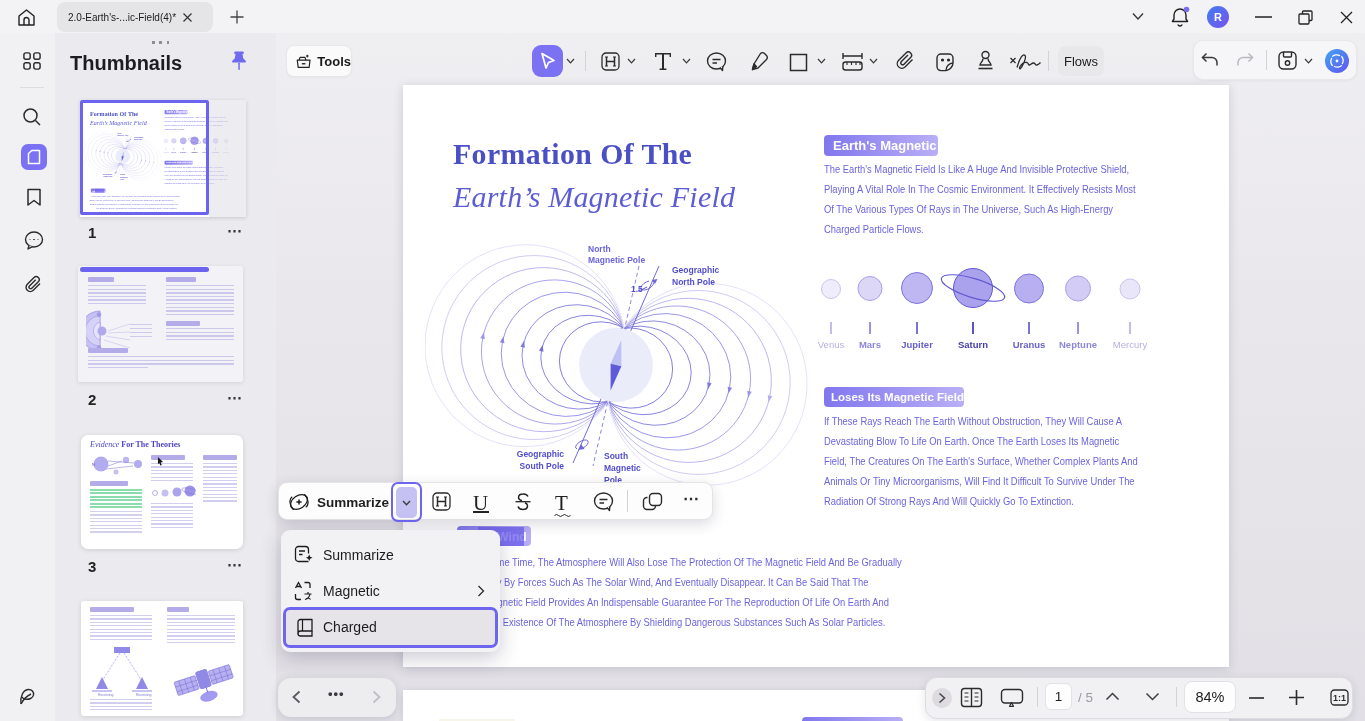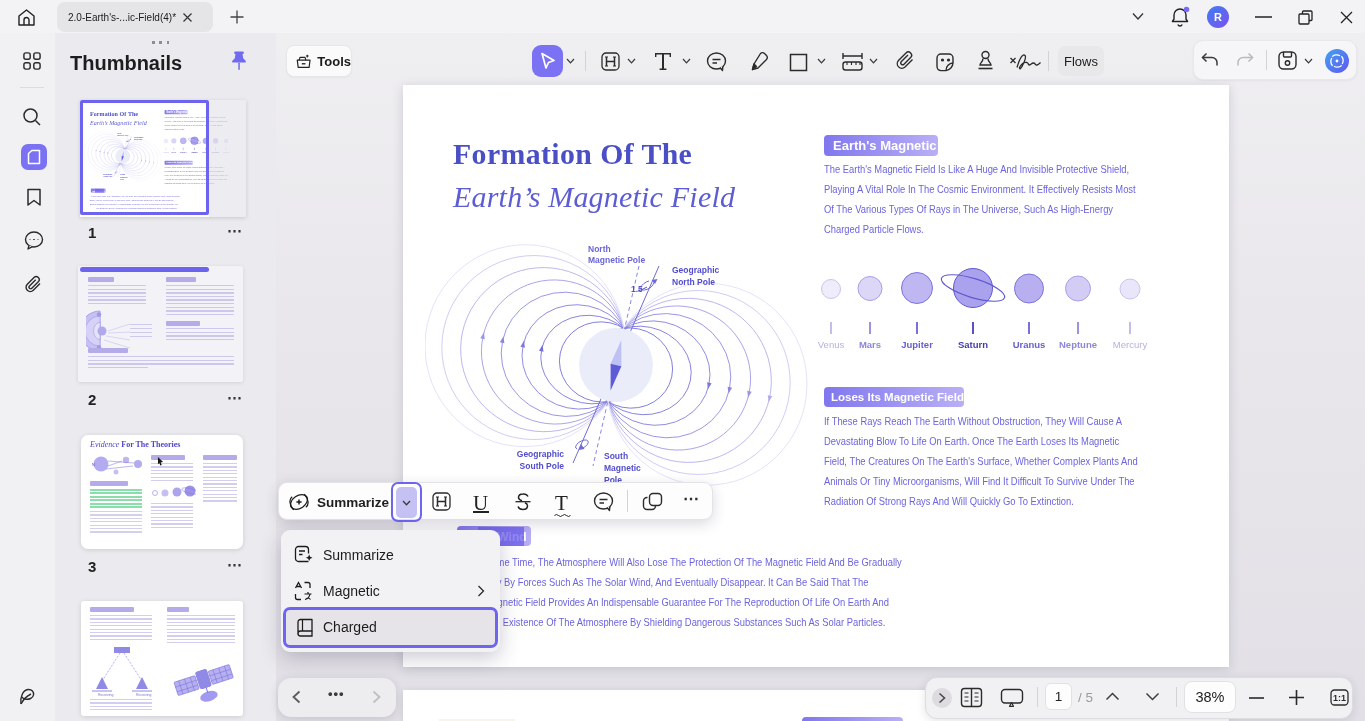--- a/index.html
+++ b/index.html
@@ -657,21 +657,21 @@
 <div class="abs tb-sep" style="left:1037px;top:687px;height:20px;"></div>
 <div class="abs" style="left:1045px;top:683px;width:27px;height:27px;background:#fdfdfe;border:1px solid #e2e1e5;border-radius:6px;display:flex;align-items:center;justify-content:center;font-size:13.5px;color:#222;">1</div>
 <div class="abs" style="left:1078px;top:690px;font-size:13.5px;color:#9b9aa0;">/ 5</div>
 <svg class="abs" style="left:1105px;top:692px;" width="15" height="9" viewBox="0 0 15 9" fill="none" stroke="#3f3f43" stroke-width="1.5">
     <path d="M1.5 7.5 L7.5 1.5 L13.5 7.5"></path>
   </svg>
 <svg class="abs" style="left:1145px;top:692px;" width="15" height="9" viewBox="0 0 15 9" fill="none" stroke="#3f3f43" stroke-width="1.5">
     <path d="M1.5 1.5 L7.5 7.5 L13.5 1.5"></path>
   </svg>
 <div class="abs tb-sep" style="left:1176px;top:687px;height:20px;"></div>
-<div class="abs" style="left:1184px;top:681px;width:52px;height:32px;background:#fdfdfe;border:1px solid #e2e1e5;border-radius:8px;display:flex;align-items:center;justify-content:center;font-size:14.5px;color:#1d1d1d;">38%</div>
+<div class="abs" style="left:1184px;top:681px;width:52px;height:32px;background:#fdfdfe;border:1px solid #e2e1e5;border-radius:8px;display:flex;align-items:center;justify-content:center;font-size:14.5px;color:#1d1d1d;">84%</div>
 <svg class="abs" style="left:1249px;top:697px;" width="15" height="2" viewBox="0 0 15 2" stroke="#2b2b2b" stroke-width="1.6">
     <path d="M0 1 H15"></path>
   </svg>
 <svg class="abs" style="left:1289px;top:690px;" width="15" height="15" viewBox="0 0 15 15" stroke="#2b2b2b" stroke-width="1.6">
     <path d="M7.5 0 V15 M0 7.5 H15"></path>
   </svg>
 <svg class="abs" style="left:1330px;top:689px;" width="19" height="17" viewBox="0 0 19 17" fill="none" stroke="#2b2b2b" stroke-width="1.3">
   <rect x="1" y="1" width="17" height="15" rx="3.5"></rect>
   <text x="9.5" y="12" font-size="9" font-weight="bold" fill="#2b2b2b" stroke="none" text-anchor="middle" font-family="Liberation Sans">1:1</text>
 </svg>

